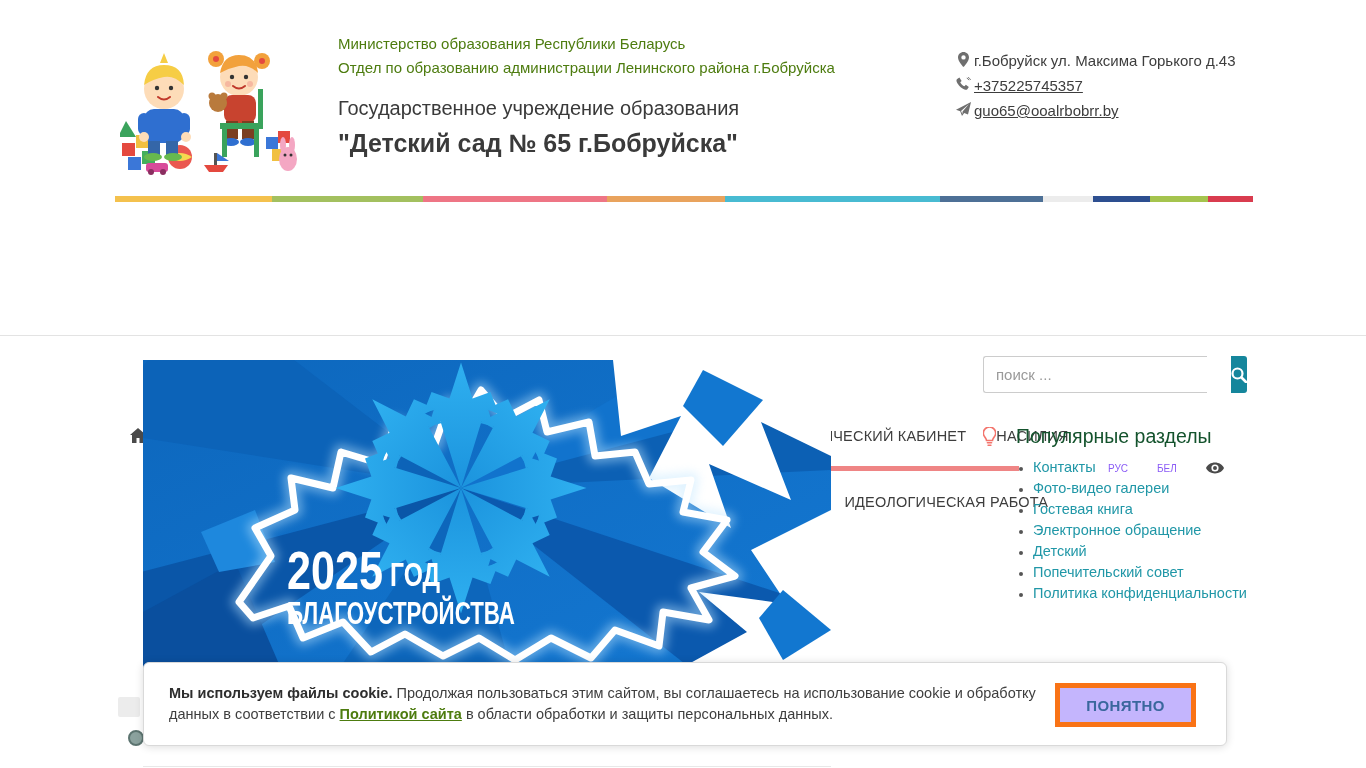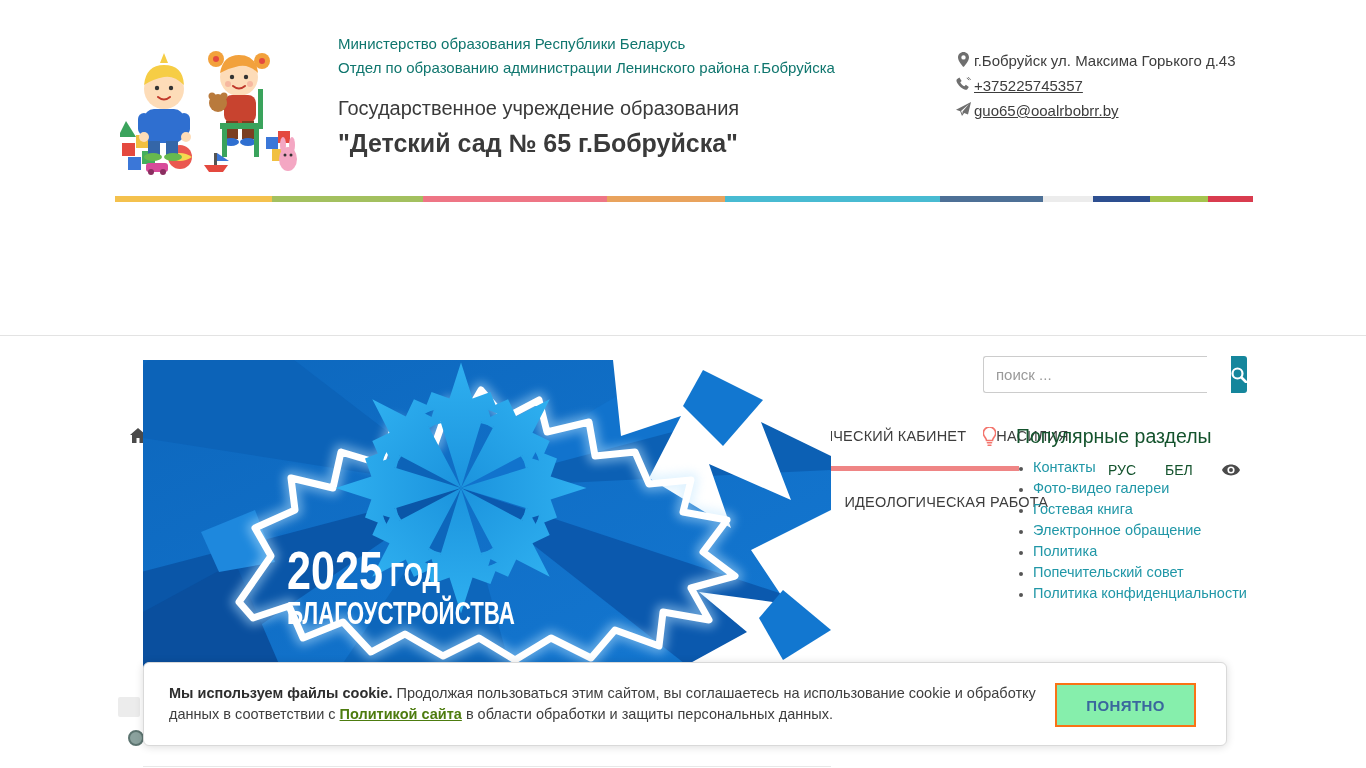--- a/index.html
+++ b/index.html
@@ -3,21 +3,21 @@
 <meta charset="utf-8">
 <style>
   * { margin:0; padding:0; box-sizing:border-box; }
   html,body { background:#fff; }
   body { font-family:"Liberation Sans", sans-serif; color:#3b3b3b; }
   .page { position:relative; width:1366px; height:768px; background:#fff; overflow:hidden; }
 
   
   .logo { position:absolute; left:120px; top:25px; width:180px; height:152px; }
   .hdr-text { position:absolute; left:338px; top:32px; }
-  .hdr-line { font-size:15px; line-height:24px; color:#0f766e; }
+  .hdr-line { font-size:15px; line-height:24px; color:#4d7c0f; }
   .hdr-orgtype { margin-top:15px; font-size:20px; line-height:26px; color:#3a3a3a; }
   .hdr-orgname { margin-top:7px; font-size:25px; line-height:30px; font-weight:bold; color:#3a3a3a; }
 
   .contacts { position:absolute; left:952px; top:52px; width:305px; font-size:15px; }
   .c-row { display:flex; align-items:flex-start; height:25px; margin-bottom:0; color:#3d3d3d; }
   .c-row .ic { width:22px; display:flex; justify-content:center; color:#6f6f6f; flex:0 0 22px; }
   .c-row a, .c-link { color:#3d3d3d; text-decoration:underline; cursor:pointer; }
   .c-plain { text-decoration:none; }
 
   
@@ -26,21 +26,21 @@
   #stripe-top { left:115px; top:196px; height:6px; }
   #stripe-nav { left:155px; top:264px; height:5px; }
 
   
   .navzone { position:absolute; left:0; top:202px; width:1366px; height:134px; background:#fff; border-bottom:1px solid #e3e3e3; }
   .nav-row1 { position:absolute; left:130px; top:226px; display:flex; align-items:center; gap:30px; }
   .nav-row2 { position:absolute; left:171px; top:292px; display:flex; align-items:center; gap:32px; }
   .nav-link { font-size:14.5px; color:#3d3d3d; text-decoration:none; letter-spacing:.2px; white-space:nowrap; cursor:pointer; }
   .home-ic { width:16px; height:16px; color:#4a4a4a; cursor:pointer; display:block; }
   .lang { position:absolute; left:1108px; top:260px; display:flex; align-items:center; gap:29px; }
-  .lang a { font-size:14px; color:#14532d; text-decoration:none; cursor:pointer; }
+  .lang a { font-size:10px; color:#8b5cf6; text-decoration:none; cursor:pointer; }
   .eye-ic { width:18px; height:12px; color:#4a4a4a; cursor:pointer; }
 
   
   .banner { position:absolute; left:143px; top:360px; width:688px; height:318px; overflow:hidden; cursor:pointer; }
   .banner svg { display:block; width:100%; height:100%; }
 
   
   .search { position:absolute; left:983px; top:356px; width:255px; height:37px; display:flex;gap:24px; }
   .search input { flex:1; border:1px solid #ccc; border-right:none; border-radius:3px 0 0 3px; padding:0 12px; font-size:15px; color:#444; font-family:"Liberation Sans",sans-serif; outline:none; }
   .search input::placeholder { color:#9a9a9a; }
@@ -56,21 +56,21 @@
   
   .frag-box { position:absolute; left:118px; top:697px; width:22px; height:20px; background:#ececec; border-radius:2px; }
   .frag-circle { position:absolute; left:128px; top:730px; width:16px; height:16px; border-radius:50%; background:#8ba29e; border:2px solid #5c7470; }
   .next-card-line { position:absolute; left:143px; top:766px; width:688px; height:1px; background:#e8e8e8; }
 
   
   .cookie { position:absolute; left:143px; top:662px; width:1084px; height:84px; background:#fff; border:1px solid #d9d9d9; border-radius:6px; box-shadow:0 1px 8px rgba(0,0,0,.14); z-index:10; }
   .cookie-text { position:absolute; left:25px; top:20px; width:870px; font-size:14.5px; line-height:21px; color:#3e3e3e; }
   .cookie-text b { color:#2e2e2e; }
   .cookie-link { font-weight:bold; text-decoration:underline; color:#4d7c0f; cursor:pointer; }
-  .cookie-btn { position:absolute; right:30px; top:20px; width:141px; height:44px; background:#86efac; border:2px solid #f97316; color:#3a679d; font-weight:bold; font-size:15px; letter-spacing:.4px; cursor:pointer; font-family:"Liberation Sans",sans-serif; }
+  .cookie-btn { position:absolute; right:30px; top:20px; width:141px; height:44px; background:#c4b5fd; border:5px solid #f97316; color:#3a679d; font-weight:bold; font-size:15px; letter-spacing:.4px; cursor:pointer; font-family:"Liberation Sans",sans-serif; }
 </style>
 </head>
 <body>
 
 <div class="page">
 
   <div class="logo">
     <svg viewBox="0 0 180 150">
 
       <rect x="2" y="118" width="13" height="13" fill="#e4493f"></rect>
@@ -300,21 +300,21 @@
       <rect x="4.3" y="17.4" width="4.4" height="1.6" rx=".8" fill="currentColor"></rect>
     </svg>
     <span>Популярные разделы</span>
   </div>
 
   <ul class="pop-list">
       <li class="pop-link">Контакты</li>
       <li class="pop-link">Фото-видео галереи</li>
       <li class="pop-link">Гостевая книга</li>
       <li class="pop-link">Электронное обращение</li>
-      <li class="pop-link">Политика</li>
+      <li class="pop-link">Детский</li>
       <li class="pop-link">Попечительский совет</li>
       <li class="pop-link">Политика конфиденциальности</li>
     </ul>
 
   <div class="frag-box"></div>
   <div class="frag-circle"></div>
   <div class="next-card-line"></div>
 
   <div class="cookie">
     <div class="cookie-text">

